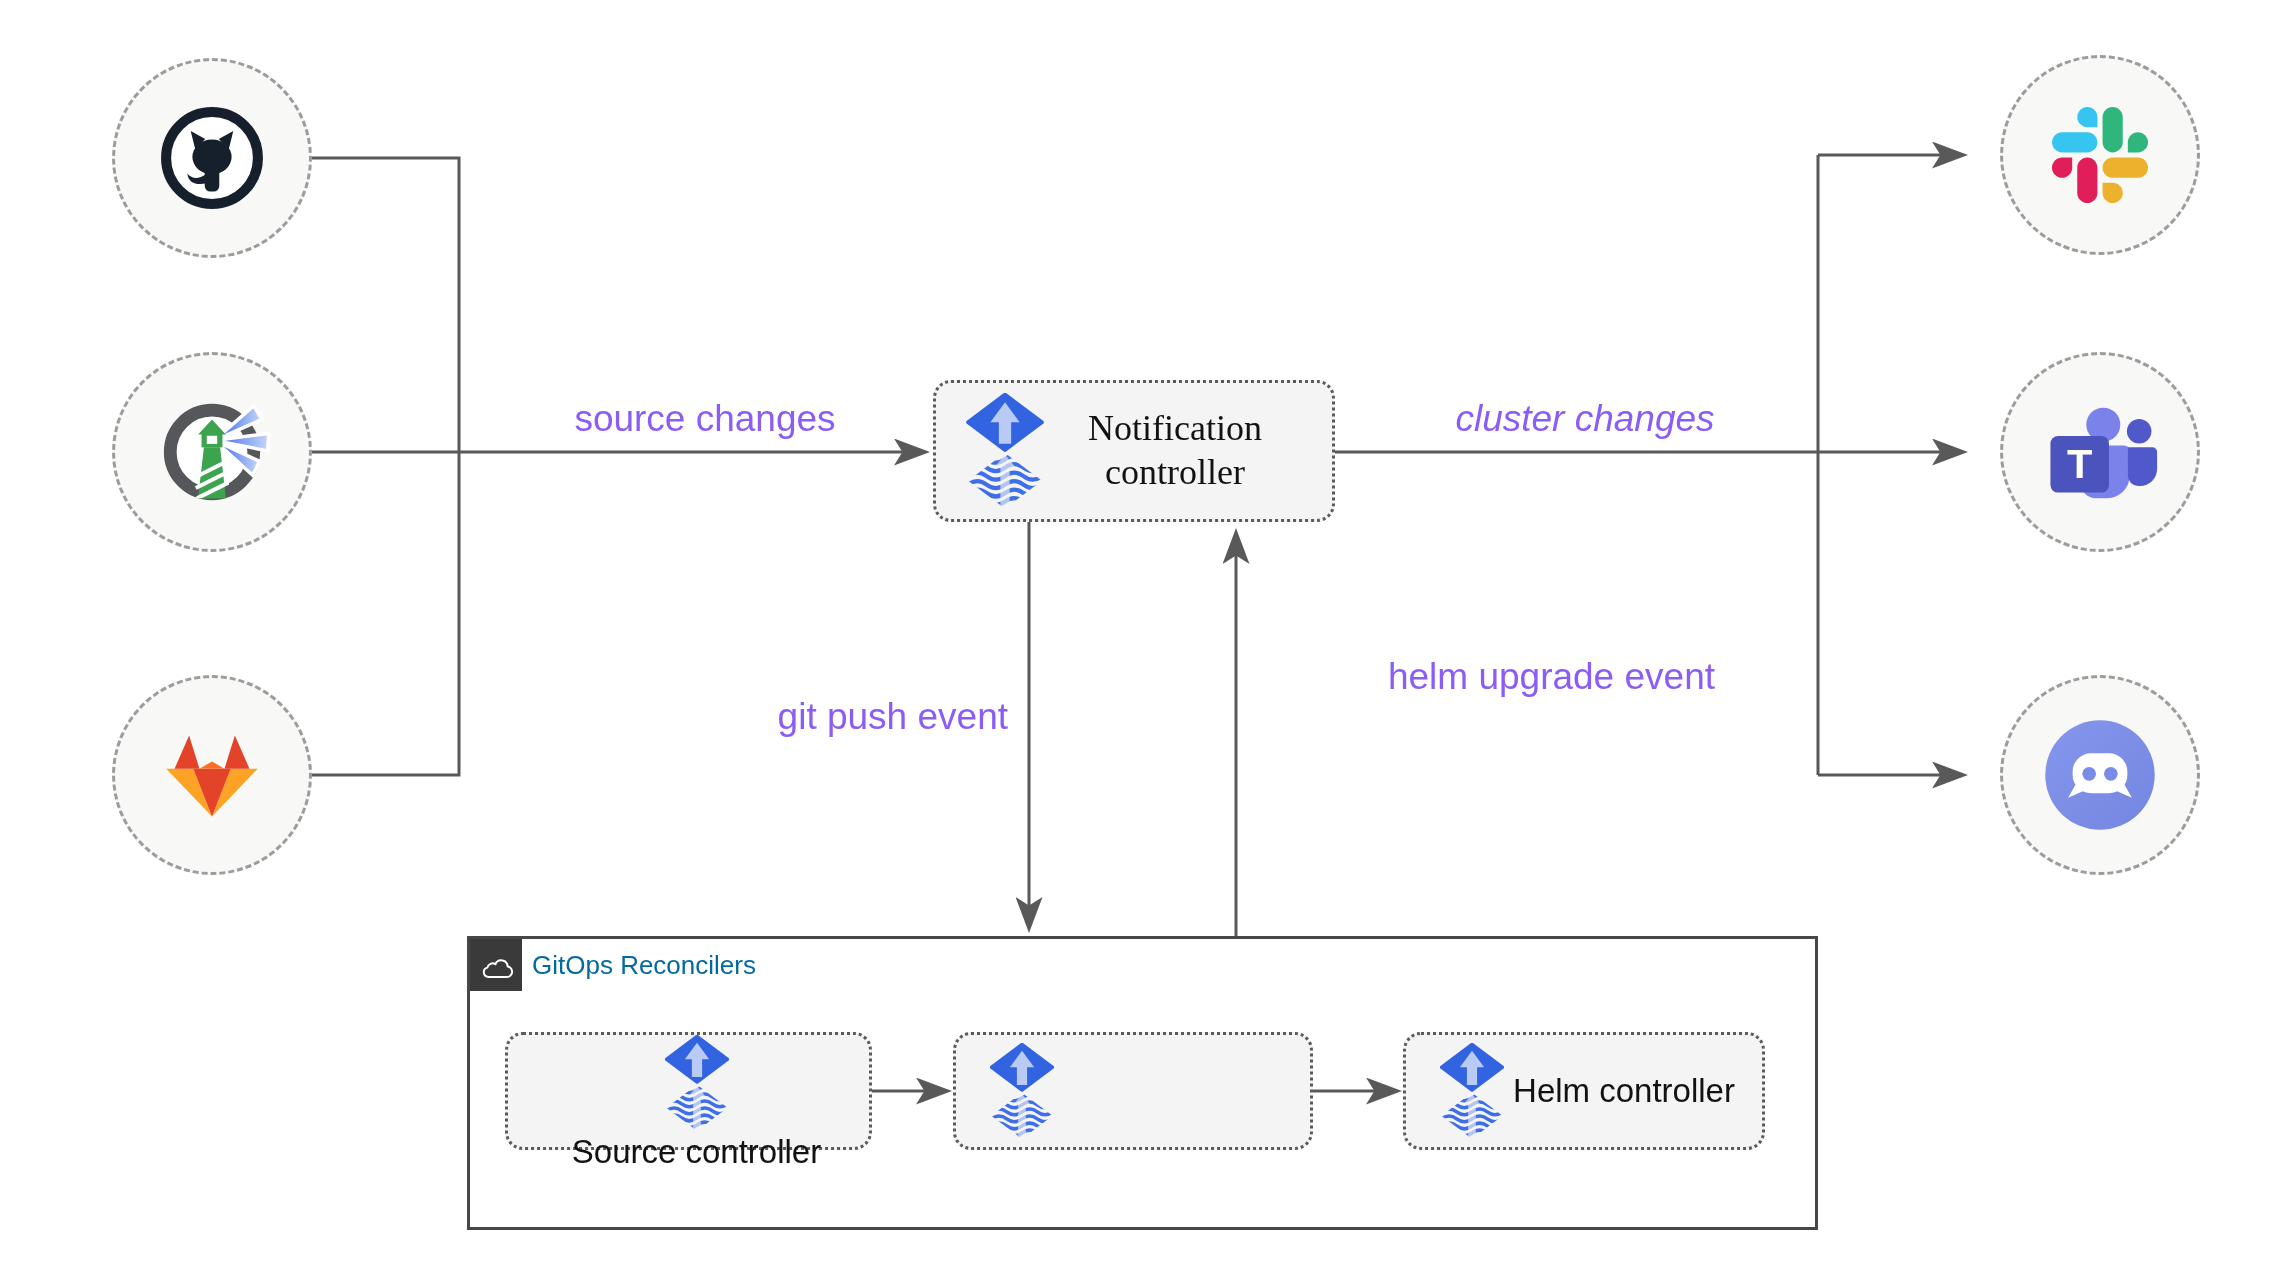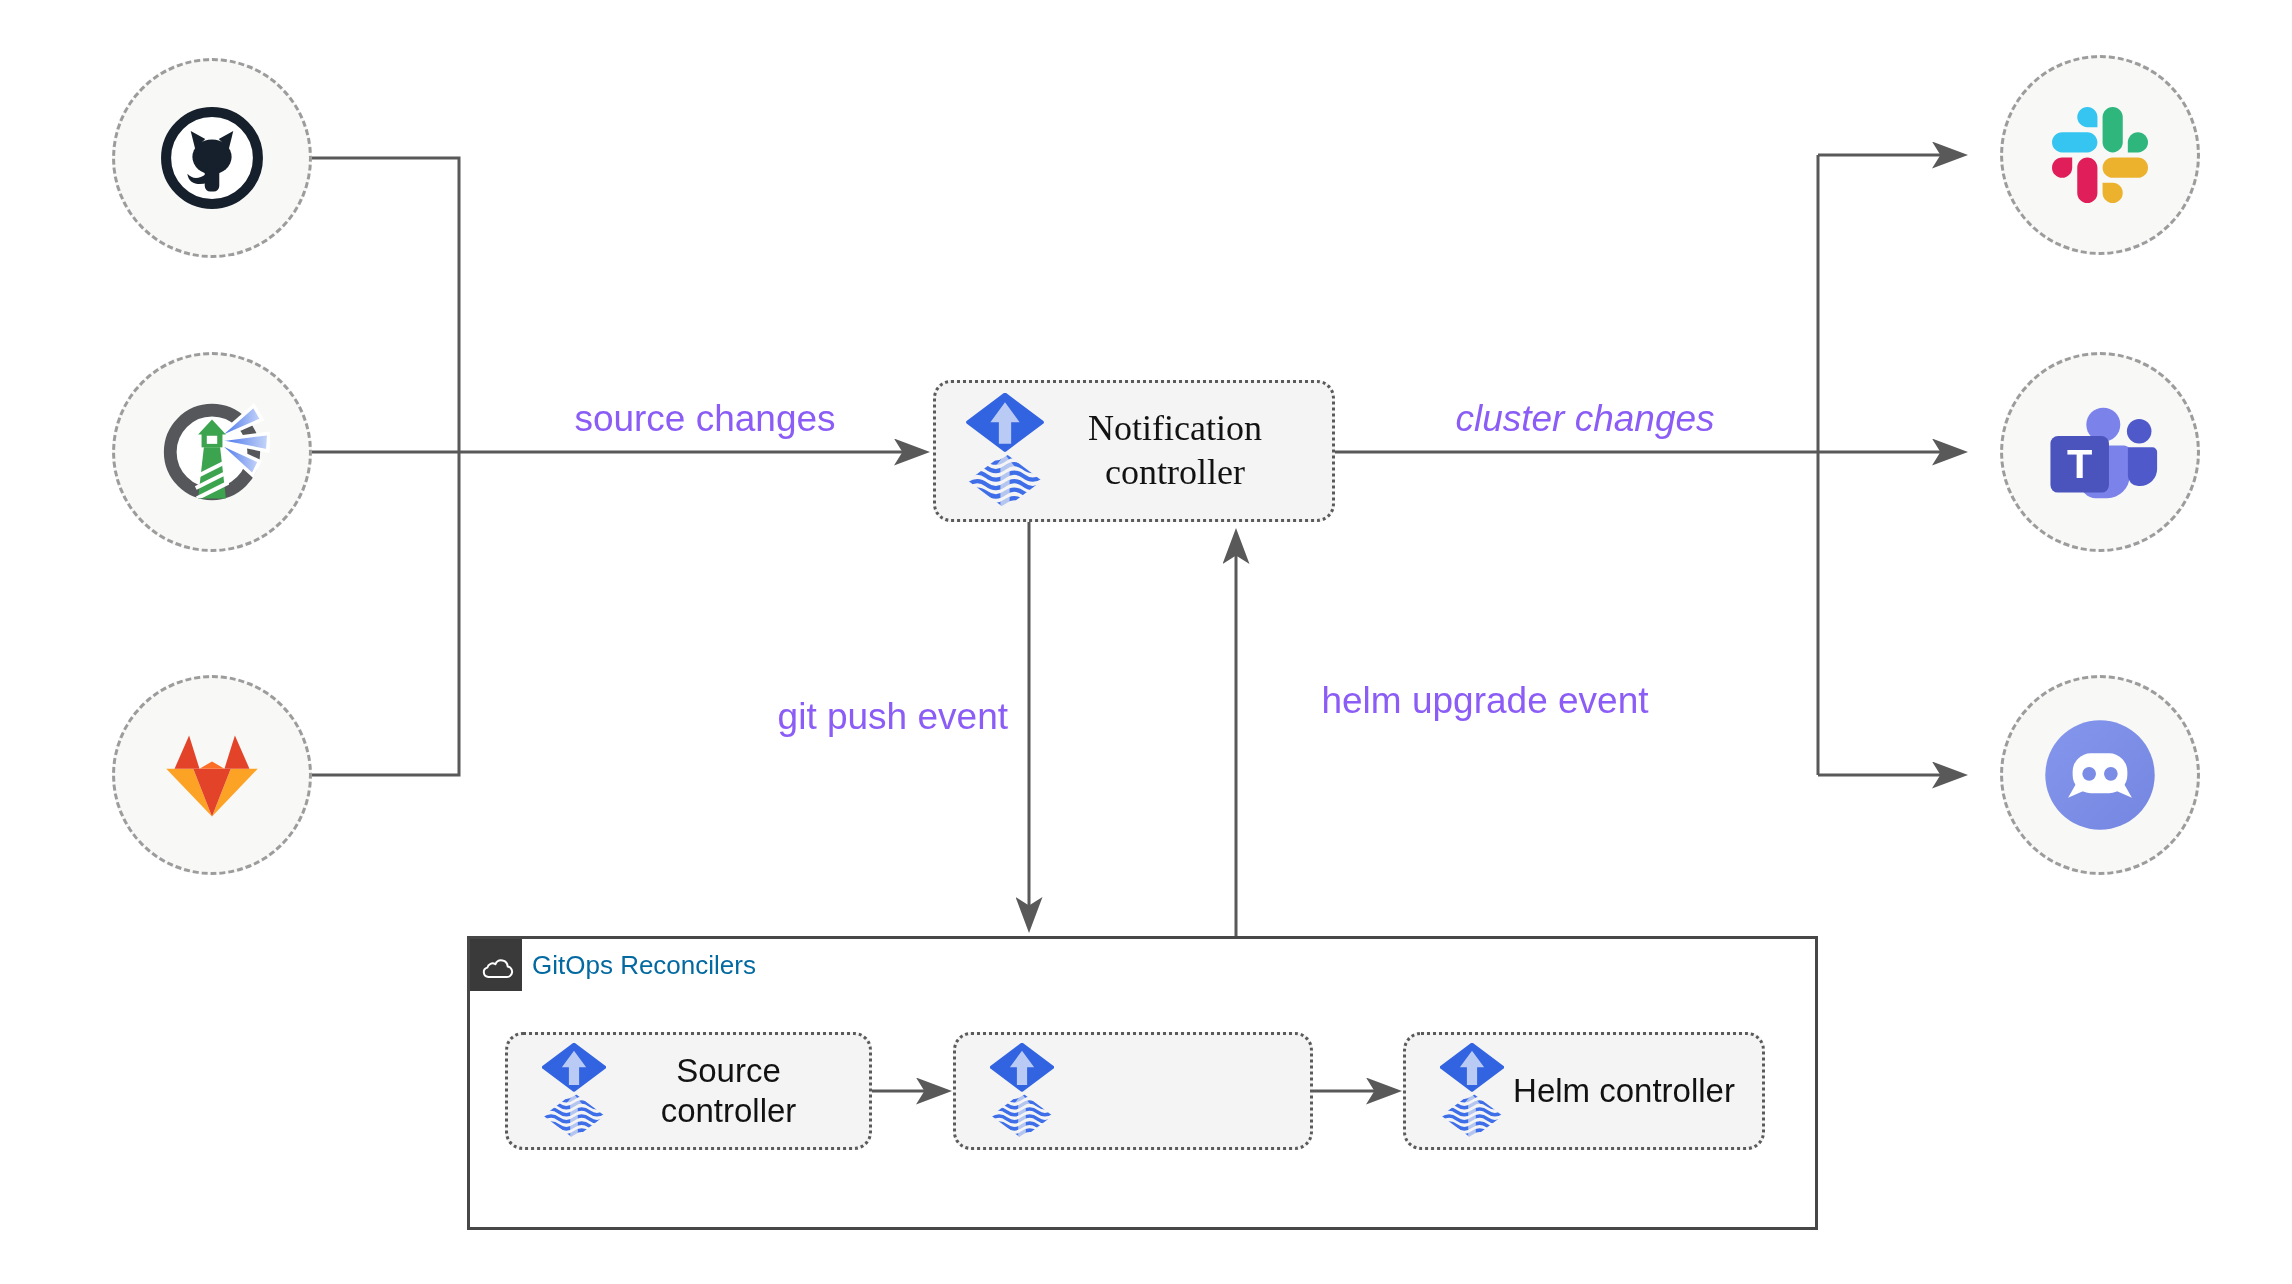--- a/index.html
+++ b/index.html
@@ -10,33 +10,33 @@
           border:3px dashed #9c9c9c;background:#f8f8f6;box-sizing:border-box;
           display:flex;align-items:center;justify-content:center;z-index:2;}
   .ctrl-box{position:absolute;background:#f4f4f4;border:3px dotted #5a5a5a;border-radius:18px;
             box-sizing:border-box;display:flex;align-items:center;z-index:3;}
   .ctrl-box .flux-ic{flex:0 0 auto;}
   .ctrl-label{flex:1 1 auto;text-align:center;color:#121212;}
   .nc{left:933px;top:380px;width:402px;height:142px;padding:0 26px 0 30px;font-family:Liberation Serif, serif;}
   .nc .ctrl-label{font-size:36px;line-height:1.22;}
   .inner{top:1032px;height:118px;padding:0 18px 0 34px;}
   .inner .ctrl-label{font-size:33px;line-height:1.2;}
-  .src{left:505px;width:367px;}
+  .src{left:505px;width:367px;flex-direction:column;}
   .kus{left:953px;width:360px;}
   .hlm{left:1403px;width:362px;}
   .gitops{position:absolute;left:467px;top:936px;width:1351px;height:294px;
           border:3px solid #474747;box-sizing:border-box;z-index:2;background:transparent;}
   .gtab{position:absolute;left:0;top:0;width:52px;height:52px;background:#3a3a3a;
         display:flex;align-items:center;justify-content:center;}
   .gtitle{position:absolute;left:62px;top:11px;font-size:26px;color:#0369a1;}
   .edge-label{position:absolute;font-size:37px;color:#8b5cf6;z-index:2;}
   .el-src{left:480px;top:398px;width:450px;text-align:center;}
   .el-clu{left:1360px;top:398px;width:450px;text-align:center;font-style:italic;}
   .el-git{left:658px;top:696px;width:350px;text-align:right;}
-  .el-hel{left:1255px;top:680px;width:460px;text-align:center;}
+  .el-hel{left:1255px;top:656px;width:460px;text-align:right;}
 </style>
 </head>
 <body>
 
 <div class="canvas">
 
   <svg class="wires">
     <defs>
       <marker id="ah" markerWidth="12" markerHeight="9" refX="10" refY="4.5" orient="auto">
         <path d="M0 0 L12 4.5 L0 9 L2.8 4.5 Z" fill="#595959"></path>

